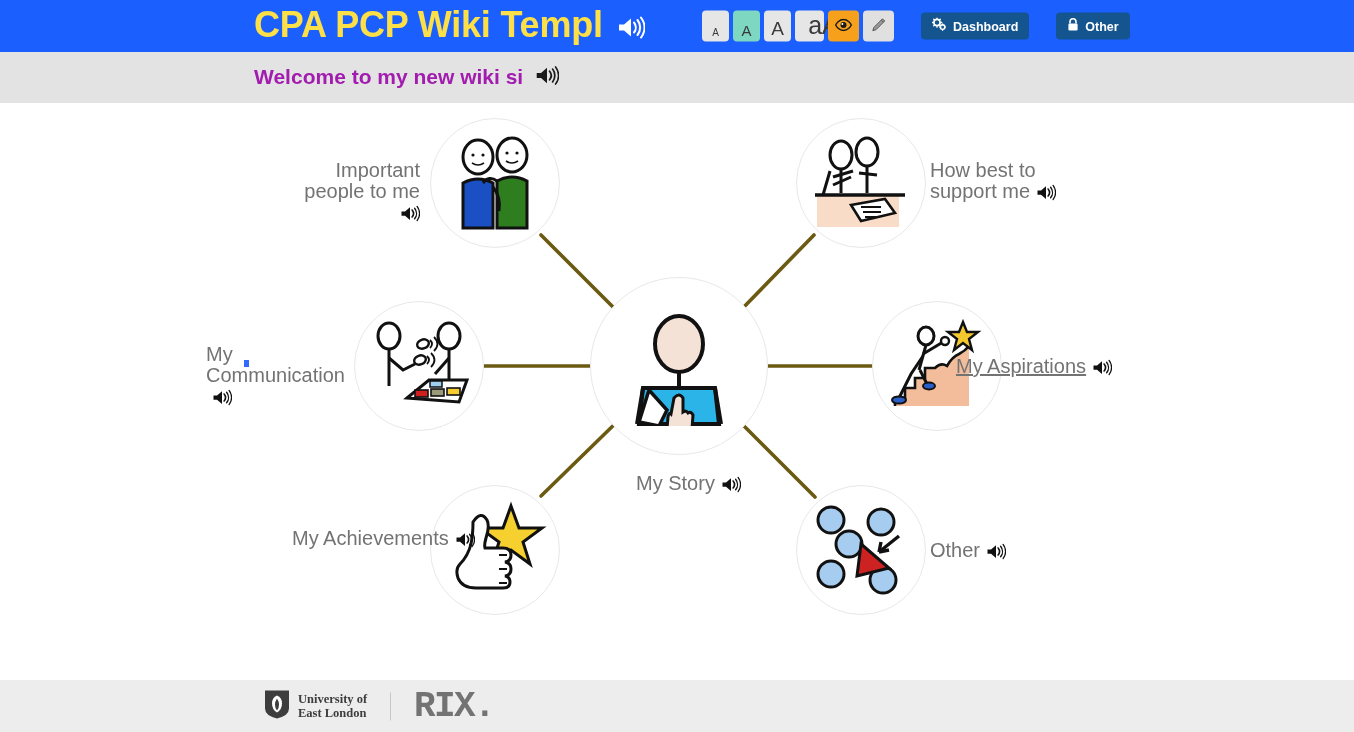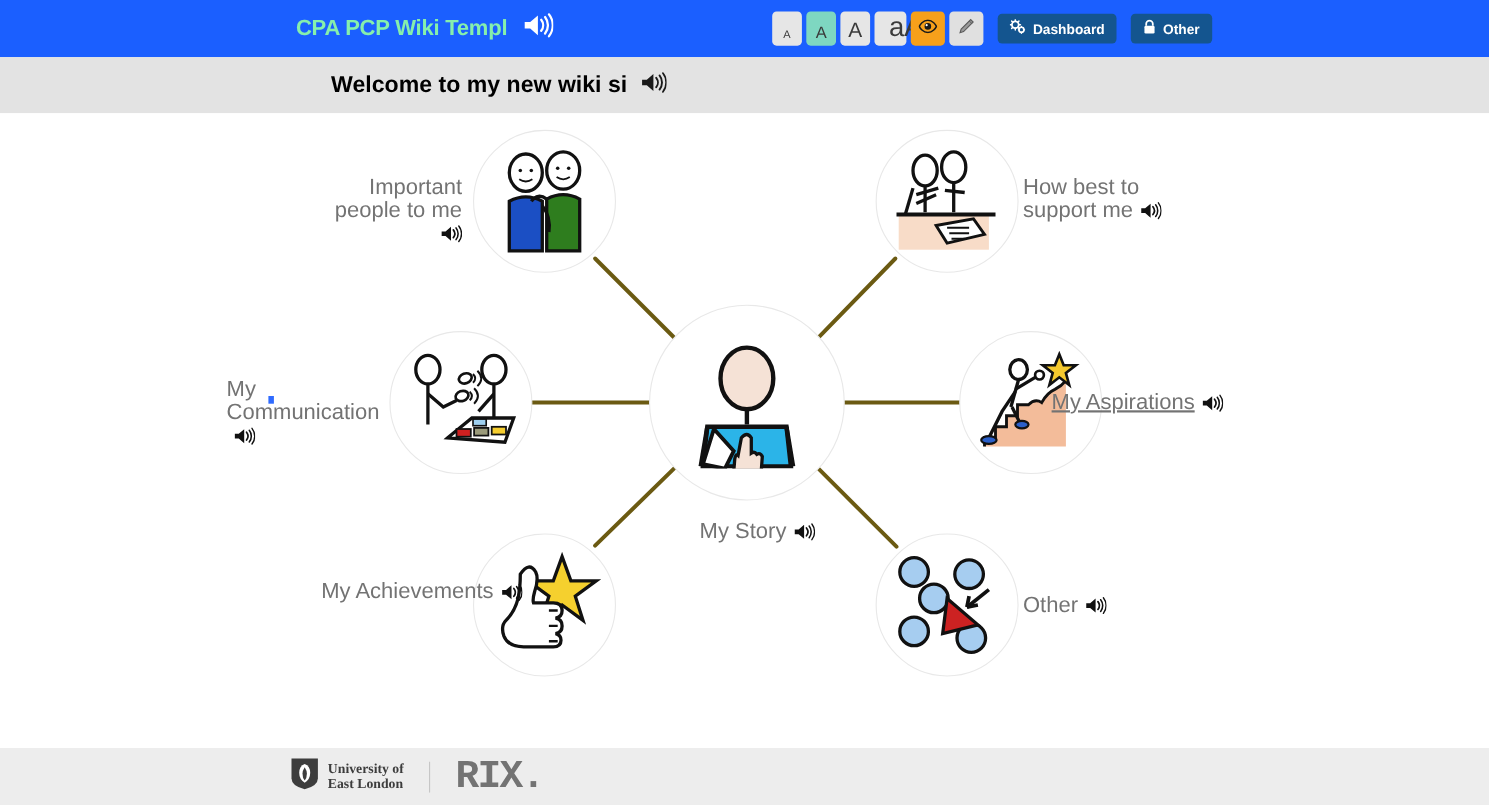--- a/index.html
+++ b/index.html
@@ -12,24 +12,24 @@
   }
 
   
   .header {
     position: absolute; top: 0; left: 0;
     width: 1354px; height: 52px;
     background: #1b5fff;
     display: flex; align-items: center;
   }
   .header-title {
-    position: absolute; left: 269px; top: 50%;
+    position: absolute; left: 254px; top: 50%;
     transform: translateY(-50%);
-    color: #86efac;
-    font-size: 20px; font-weight: bold;
+    color: #fde047;
+    font-size: 36px; font-weight: bold;
     letter-spacing: -0.2px;
     white-space: nowrap;
   }
   .title-speaker { margin-left: 14px; display: inline-block; vertical-align: -3px; }
 
   .header-tools {
     position: absolute; left: 702px; top: 50%;
     transform: translateY(-50%);
     display: flex; align-items: center; gap: 4px;
   }
@@ -47,36 +47,35 @@
   .tool-btn.icon-btn {
     align-items: center; padding-bottom: 0; width: 31px; height: 31px;
   }
   .tool-btn.eye { background: #f7a01b; }
   .tool-btn.pencil { background: #e0e0e0; }
 
   .nav-btn {
     height: 27px; background: #14558f; border-radius: 4px;
     color: #ffffff; font-size: 12.5px; font-weight: bold;
     display: flex; align-items: center; gap: 6px;
-    padding: 0 11px; margin-left: 9px; cursor: pointer;
+    padding: 0 11px; margin-left: 23px; cursor: pointer;
     white-space: nowrap;
   }
 
   
   .subbar {
     position: absolute; top: 52px; left: 0;
     width: 1354px; height: 51px;
     background: #e3e3e3;
   }
   .subbar-title {
     position: absolute; left: 254px; top: 50%;
     transform: translateY(-50%);
-    font-size: 21px; font-weight: bold; color: #000000;
+    font-size: 21px; font-weight: bold; color: #a21caf;
     white-space: nowrap;
-    margin-left: 47px;
   }
   .subbar-title .title-speaker { margin-left: 12px; vertical-align: -2px; }
 
   
   .canvas {
     position: absolute; top: 103px; left: 0;
     width: 1354px; height: 577px;
     background: #ffffff;
   }
   .edges { position: absolute; top: 0; left: 0; width: 1354px; height: 577px; }

